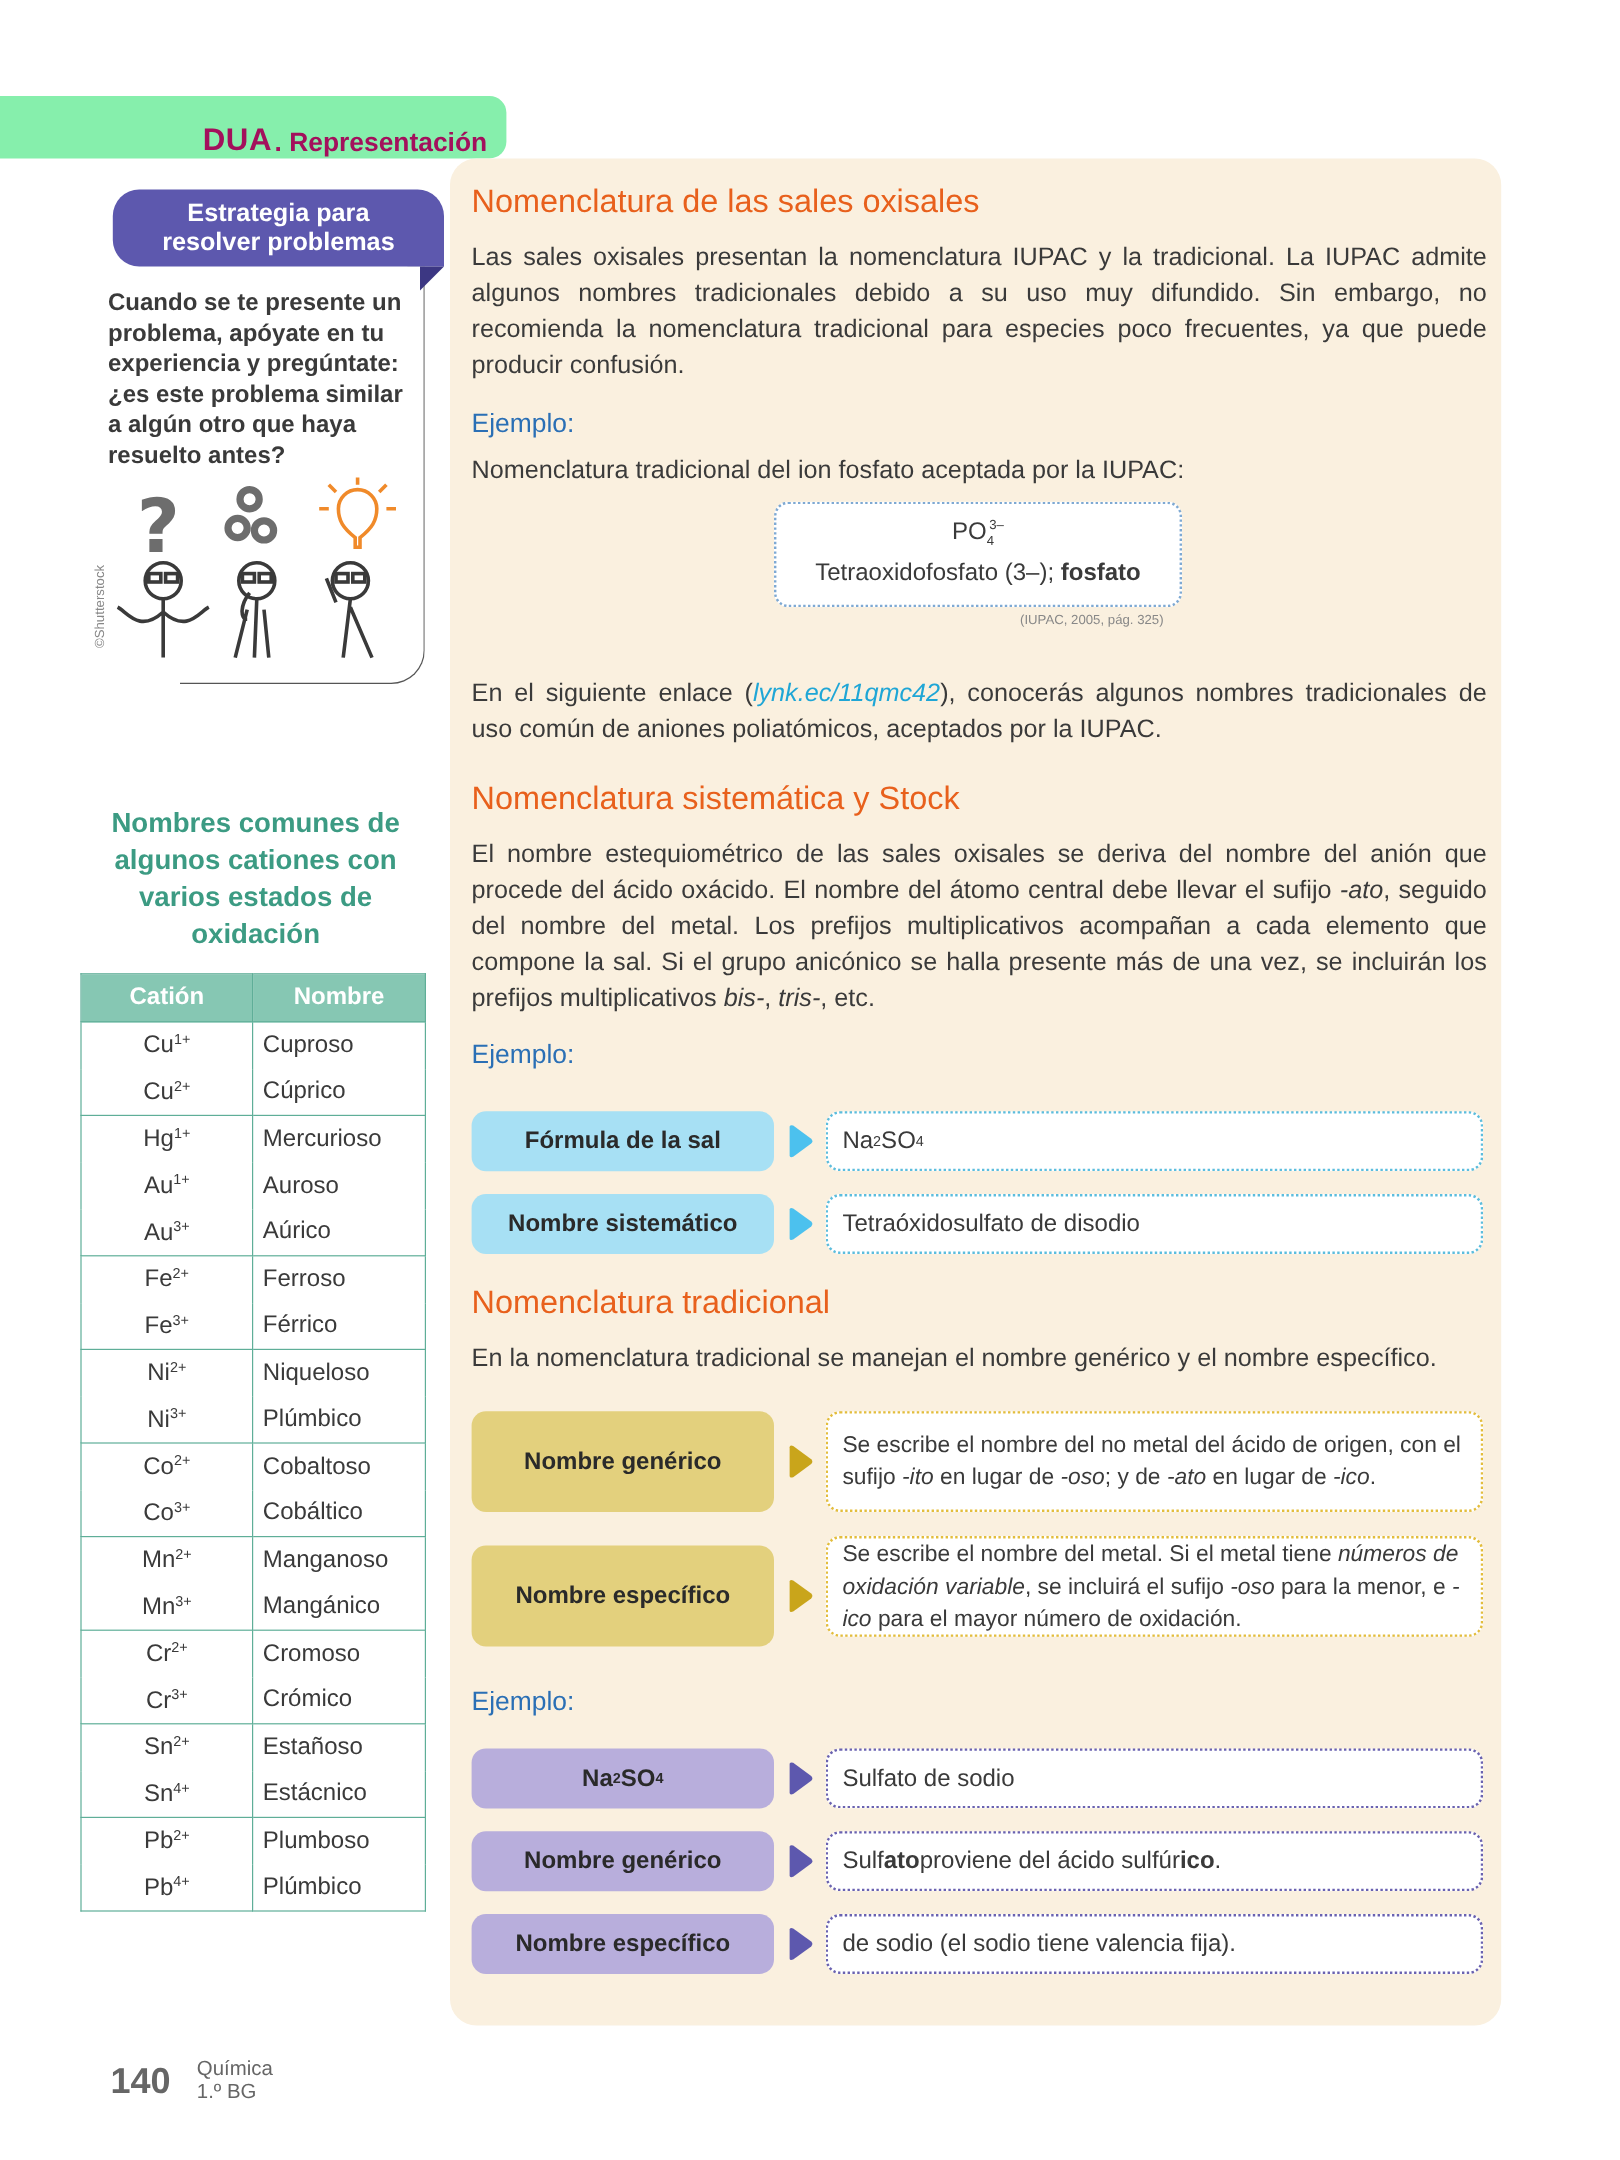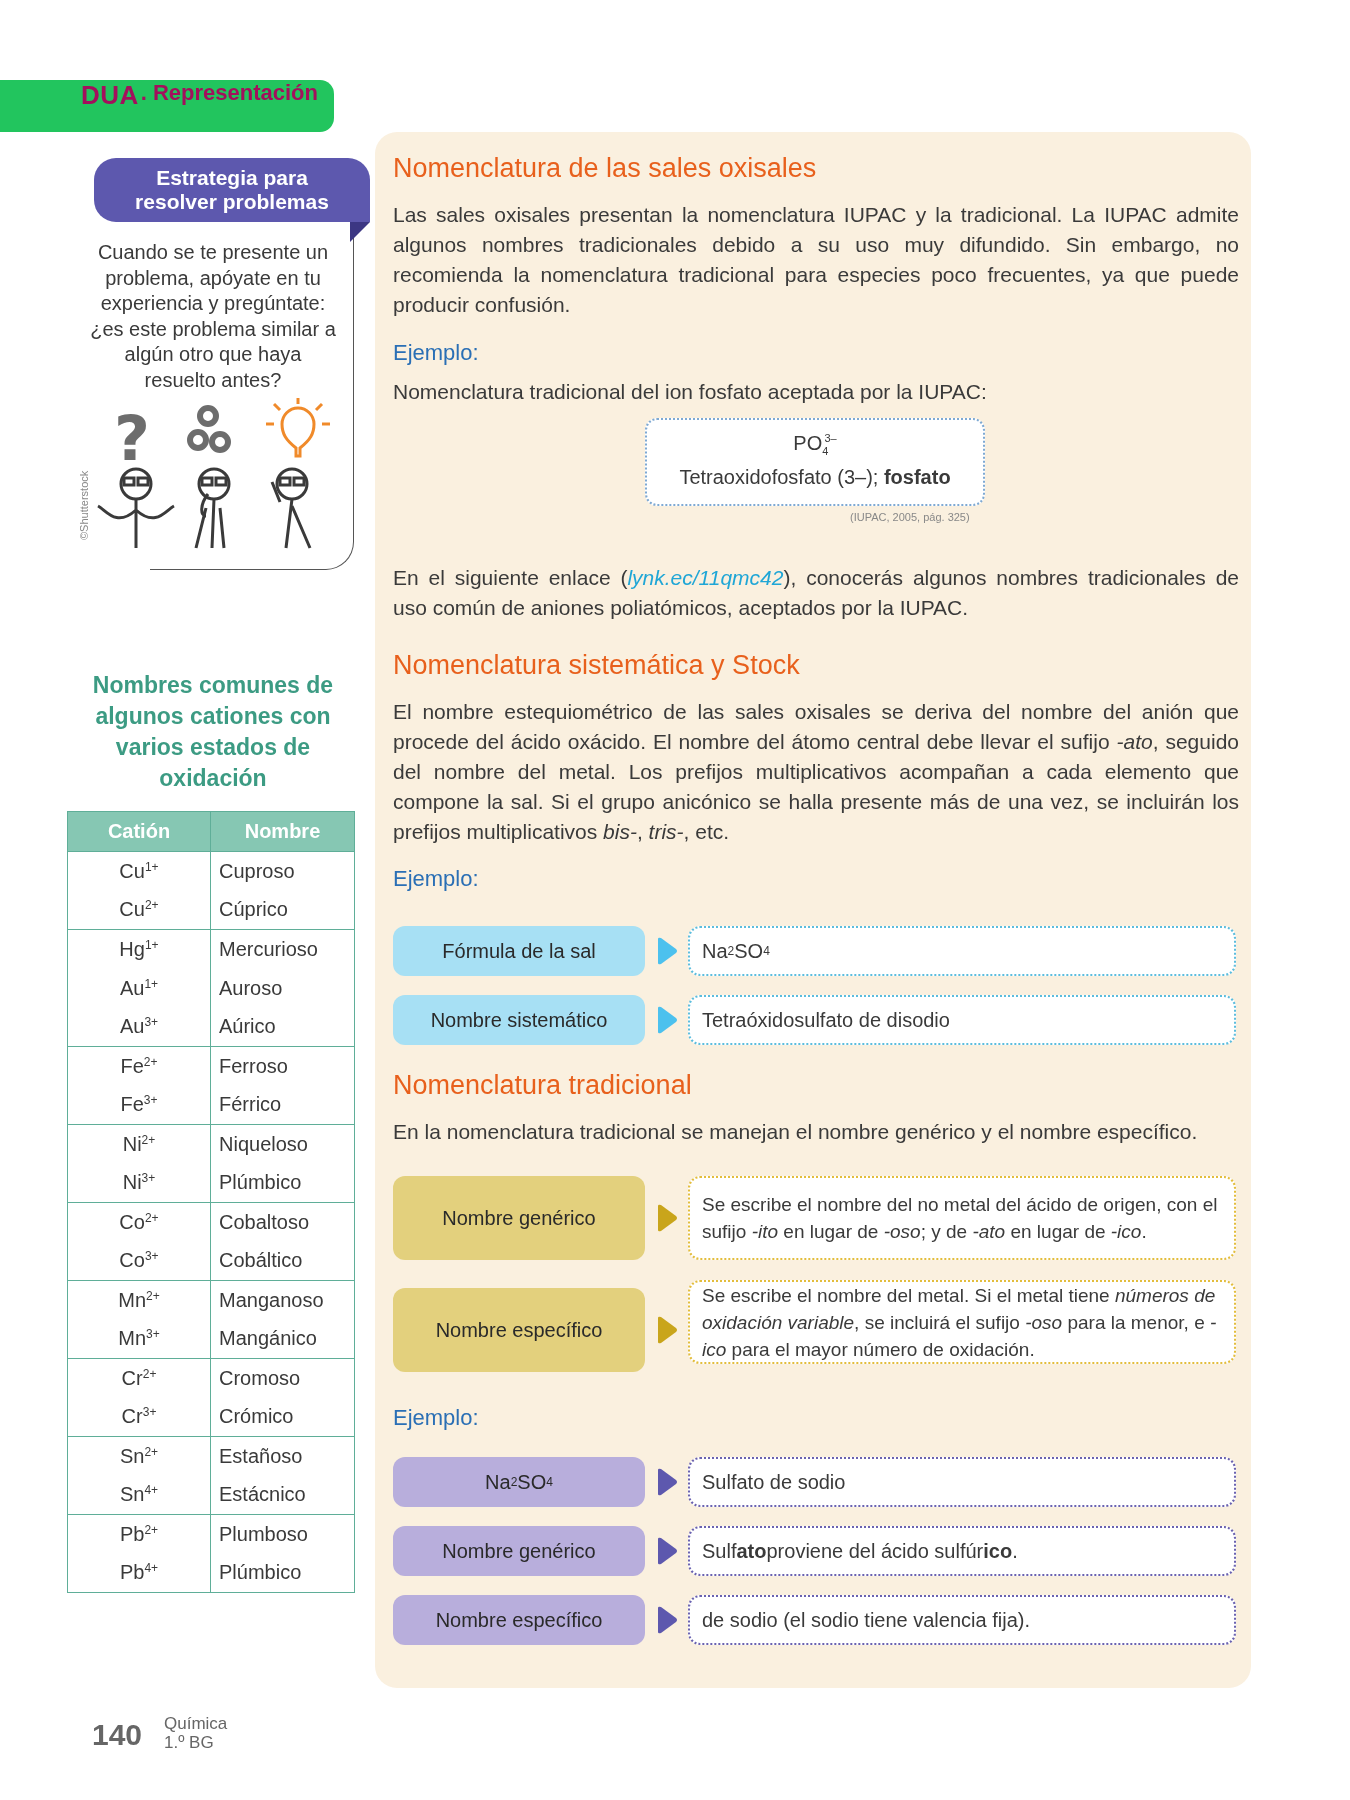--- a/index.html
+++ b/index.html
@@ -1,28 +1,28 @@
 <!DOCTYPE html>
 <html><head>
 <meta charset="utf-8">
 <style>
   * { box-sizing: border-box; margin: 0; padding: 0; }
   html, body { width: 1350px; height: 1800px; background: #ffffff; }
   body { position: relative; font-family: "Liberation Sans", "DejaVu Sans", sans-serif; color: #3a3a3a; overflow: hidden; }
 
   
-  .dua-banner { position: absolute; left: 0; top: 80px; width: 334px; height: 52px; background: #22c55e; border-radius: 0 14px 14px 0; display: flex; align-items: flex-start; justify-content: flex-end; padding-right: 16px; }
+  .dua-banner { position: absolute; left: 0; top: 80px; width: 422px; height: 52px; background: #86efac; border-radius: 0 14px 14px 0; display: flex; align-items: flex-end; justify-content: flex-end; padding-right: 16px; }
   .dua-banner .dua-strong { font-weight: bold; font-size: 26px; color: #a3105c; letter-spacing: 0.5px; }
   .dua-banner .dua-rest { font-weight: bold; font-size: 22px; color: #a3105c; margin-left: 2px; }
 
   
   .strategy-tab { position: absolute; left: 94px; top: 158px; width: 276px; height: 64px; background: #5d58ae; border-radius: 22px 22px 0 22px; color: #fff; font-weight: bold; font-size: 21px; line-height: 24px; text-align: center; display: flex; flex-direction: column; justify-content: center; }
   .strategy-fold { position: absolute; left: 350px; top: 222px; width: 0; height: 0; border-left: 20px solid #3c3783; border-bottom: 20px solid transparent; }
   .strategy-border { position: absolute; left: 150px; top: 222px; width: 204px; height: 348px; border-right: 1.5px solid #555; border-bottom: 1.5px solid #555; border-bottom-right-radius: 28px; }
-  .strategy-text { position: absolute; left: 90px; top: 240px; width: 246px; text-align: center; font-size: 20px; line-height: 25.5px; color: #3a3a3a; }
+  .strategy-text { position: absolute; left: 90px; top: 240px; width: 246px; text-align: left; font-size: 20px; line-height: 25.5px; color: #3a3a3a; font-weight: bold; }
   .strategy-art { position: absolute; left: 96px; top: 398px; width: 250px; height: 160px; }
   .credit { position: absolute; left: 78px; top: 540px; font-size: 11px; color: #888; transform: rotate(-90deg); transform-origin: left top; white-space: nowrap; }
 
   
   .cation-title { position: absolute; left: 68px; top: 670px; width: 290px; text-align: center; color: #3c9b83; font-weight: bold; font-size: 23px; line-height: 31px; }
   .cation-table { position: absolute; left: 67px; top: 811px; width: 288px; border-collapse: collapse; }
   .cation-table th { background: #86c7b3; color: #ffffff; font-size: 20px; font-weight: bold; height: 40px; border: 1.5px solid #5fae98; }
   .cation-table td { font-size: 20px; height: 39px; border-left: 1.5px solid #5fae98; border-right: 1.5px solid #5fae98; color: #3a3a3a; }
   .cation-table td.ion { text-align: center; width: 143px; }
   .cation-table td.nm { padding-left: 8px; }
@@ -36,21 +36,21 @@
   .ejemplo { position: absolute; left: 393px; font-size: 22px; color: #2a6fb5; }
 
   .iupac-box { position: absolute; left: 645px; top: 418px; width: 340px; height: 88px; background: #fff; border: 2px dotted #7ea9d3; border-radius: 12px; text-align: center; font-size: 20px; }
   .iupac-box .formula { margin-top: 12px; height: 30px; }
   .iupac-box .fname { margin-top: 4px; }
   .iupac-box sub, .iupac-box sup { font-size: 11px; }
   .iupac-cite { position: absolute; left: 850px; top: 511px; font-size: 11px; color: #888; }
   .link { color: #1fa6d6; font-style: italic; }
 
   
-  .pill { position: absolute; left: 393px; width: 252px; border-radius: 12px; display: flex; align-items: center; justify-content: center; font-weight: normal; font-size: 20px; color: #2a2a2a; }
+  .pill { position: absolute; left: 393px; width: 252px; border-radius: 12px; display: flex; align-items: center; justify-content: center; font-weight: bold; font-size: 20px; color: #2a2a2a; }
   .arrow { position: absolute; left: 656px; width: 22px; height: 28px; }
   .box { position: absolute; left: 688px; width: 548px; background: #fff; border-radius: 12px; display: flex; align-items: center; padding: 0 12px; font-size: 20px; color: #3a3a3a; line-height: 26px; }
   .pill.blue { background: #a7e0f4; }
   .box.blue { border: 2px dotted #5cbddd; }
   .pill.gold { background: #e3d07d; }
   .box.gold { border: 2px dotted #e3bd3c; font-size: 19px; line-height: 27px; }
   .pill.violet { background: #b8aedc; }
   .box.violet { border: 2px dotted #6a62b0; }
   .sub { font-size: 12px; vertical-align: -5px; }
 

